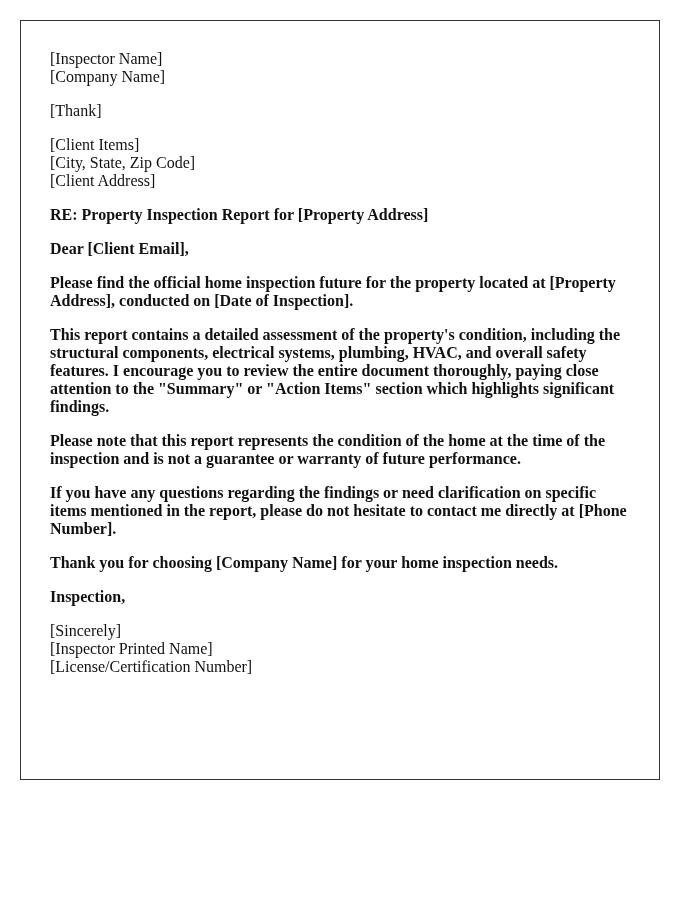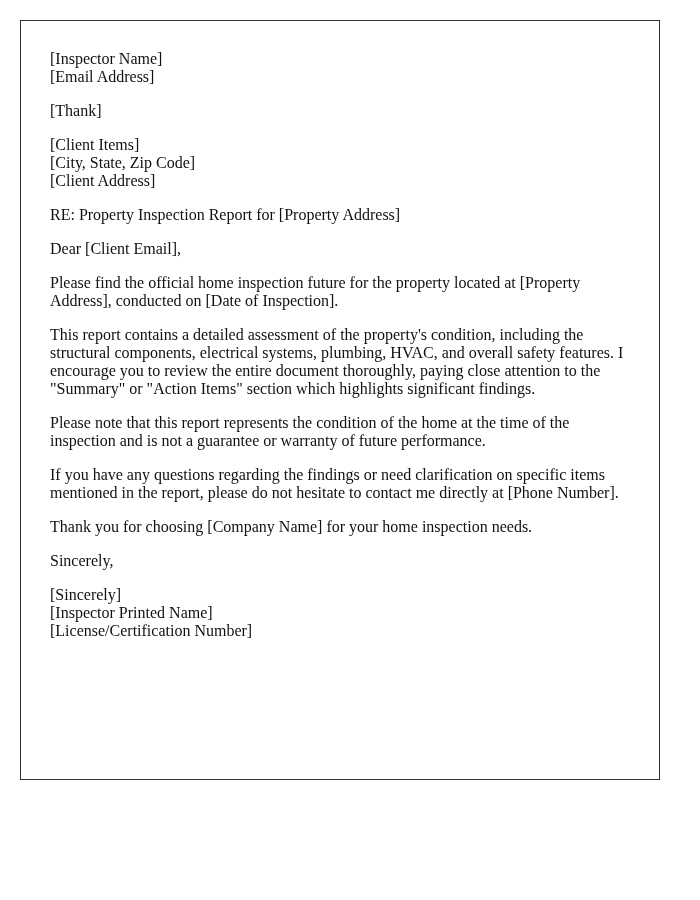--- a/index.html
+++ b/index.html
@@ -29,30 +29,31 @@
     .block {
       margin: 0 0 16px 0;
     }
     .line {
       display: block;
       white-space: nowrap;
       font-family: Liberation Serif, serif;
     }
     p {
       margin: 0 0 16px 0;
+      font-weight: bold;
     }
   </style>
 </head>
 <body>
 
 <div class="letter">
 
   <div class="block">
     <span class="line">[Inspector Name]</span>
-    <span class="line">[Email Address]</span>
+    <span class="line">[Company Name]</span>
   </div>
 
   <div class="block">
     <span class="line">[Thank]</span>
   </div>
 
   <div class="block">
     <span class="line">[Client Items]</span>
     <span class="line">[City, State, Zip Code]</span>
     <span class="line">[Client Address]</span>
@@ -61,21 +62,21 @@
   <p>RE: Property Inspection Report for [Property Address]</p>
 
   <p>Dear [Client Email],</p>
 
   <p>Please find the official home inspection future for the property located at [Property Address], conducted on [Date of Inspection].</p>
   <p>This report contains a detailed assessment of the property's condition, including the structural components, electrical systems, plumbing, HVAC, and overall safety features. I encourage you to review the entire document thoroughly, paying close attention to the "Summary" or "Action Items" section which highlights significant findings.</p>
   <p>Please note that this report represents the condition of the home at the time of the inspection and is not a guarantee or warranty of future performance.</p>
   <p>If you have any questions regarding the findings or need clarification on specific items mentioned in the report, please do not hesitate to contact me directly at [Phone Number].</p>
   <p>Thank you for choosing [Company Name] for your home inspection needs.</p>
 
-  <p>Sincerely,</p>
+  <p>Inspection,</p>
 
   <div class="block">
     <span class="line">[Sincerely]</span>
     <span class="line">[Inspector Printed Name]</span>
     <span class="line">[License/Certification Number]</span>
   </div>
 
 </div>
 
 </body></html>

